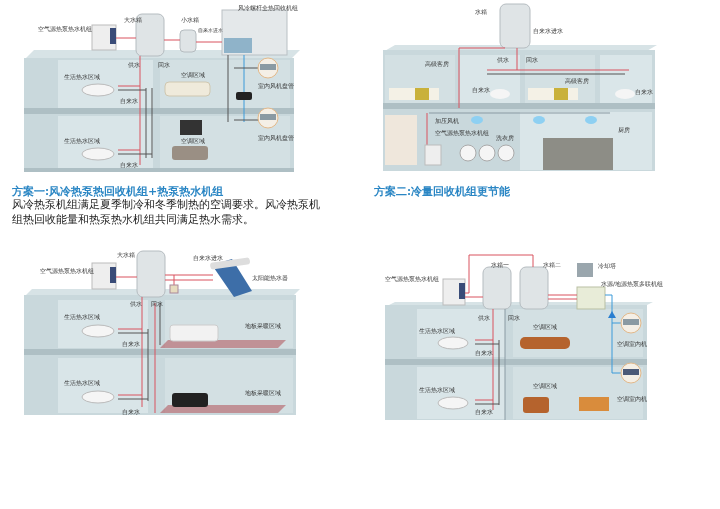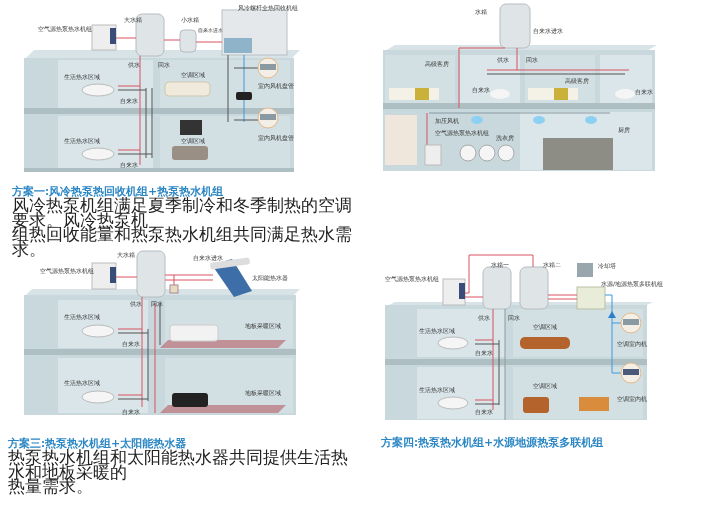--- a/index.html
+++ b/index.html
@@ -2,21 +2,21 @@
 <html><head>
 <meta charset="utf-8">
 <style>
   html,body{margin:0;padding:0;background:#ffffff;}
   body{width:720px;height:509px;position:relative;overflow:hidden;font-family:"DejaVu Sans",sans-serif;}
   .panel{position:absolute;}
   .scene{position:absolute;overflow:visible;}
   .lbl{position:absolute;font-size:6px;color:#333;white-space:nowrap;line-height:7px;}
   .caption{position:absolute;}
   .cap-title{font-size:11px;font-weight:bold;color:#2a86c4;line-height:13px;white-space:nowrap;font-family:"DejaVu Serif",serif;}
-  .cap-body{font-size:17px;color:#222;line-height:14.5px;white-space:pre-line;}
+  .cap-body{font-size:11px;color:#222;line-height:14.5px;white-space:pre-line;}
 </style>
 </head>
 <body>
 
 <div class="panel" style="left:0;top:0;width:360px;height:240px;">
   <svg class="scene" width="360" height="180" style="left:0;top:0;">
 
     <polygon points="24,60 290,60 300,50 34,50" fill="#d7e3e6"></polygon>
     <rect x="24" y="58" width="270" height="52" fill="#c9d8dc"></rect>
     <rect x="24" y="114" width="270" height="56" fill="#c9d8dc"></rect>
@@ -126,20 +126,21 @@
   <span class="lbl" style="left:60px;top:60px;">高级客房</span>
   <span class="lbl" style="left:200px;top:77px;">高级客房</span>
   <span class="lbl" style="left:107px;top:86px;">自来水</span>
   <span class="lbl" style="left:270px;top:88px;">自来水</span>
   <span class="lbl" style="left:70px;top:117px;">加压风机</span>
   <span class="lbl" style="left:70px;top:129px;">空气源热泵热水机组</span>
   <span class="lbl" style="left:131px;top:134px;">洗衣房</span>
   <span class="lbl" style="left:253px;top:126px;">厨房</span>
 
   <div class="caption" style="left:9px;top:185px;">
+    <div class="cap-title">方案二:冷量回收机组更节能</div>
   </div>
 </div>
 
 <div class="panel" style="left:0;top:245px;width:360px;height:250px;">
   <svg class="scene" width="360" height="185" style="left:0;top:0;">
     <polygon points="24,52 292,52 300,44 32,44" fill="#d7e3e6"></polygon>
     <rect x="24" y="50" width="272" height="55" fill="#c9d8dc"></rect>
     <rect x="24" y="104" width="272" height="6" fill="#aebfc4"></rect>
     <rect x="24" y="110" width="272" height="60" fill="#c9d8dc"></rect>
     <rect x="58" y="55" width="90" height="48" fill="#d9e5e8"></rect>
@@ -177,25 +178,20 @@
   <span class="lbl" style="left:252px;top:29px;">太阳能热水器</span>
   <span class="lbl" style="left:130px;top:55px;">供水</span>
   <span class="lbl" style="left:151px;top:55px;">回水</span>
   <span class="lbl" style="left:64px;top:68px;">生活热水区域</span>
   <span class="lbl" style="left:64px;top:134px;">生活热水区域</span>
   <span class="lbl" style="left:122px;top:95px;">自来水</span>
   <span class="lbl" style="left:122px;top:163px;">自来水</span>
   <span class="lbl" style="left:245px;top:77px;">地板采暖区域</span>
   <span class="lbl" style="left:245px;top:144px;">地板采暖区域</span>
 
-  <div class="caption" style="left:8px;top:192px;">
-    <div class="cap-title">方案三:热泵热水机组+太阳能热水器</div>
-    <div class="cap-body">热泵热水机组和太阳能热水器共同提供生活热水和地板采暖的
-热量需求。</div>
-  </div>
 </div>
 
 <div class="panel" style="left:365px;top:245px;width:355px;height:264px;">
   <svg class="scene" width="355" height="190" style="left:0;top:0;">
     <polygon points="20,62 278,62 288,57 30,57" fill="#d7e3e6"></polygon>
     <rect x="20" y="60" width="262" height="54" fill="#c9d8dc"></rect>
     <rect x="20" y="114" width="262" height="6" fill="#aebfc4"></rect>
     <rect x="20" y="120" width="262" height="55" fill="#c9d8dc"></rect>
     <rect x="52" y="64" width="88" height="48" fill="#d9e5e8"></rect>
     <rect x="52" y="122" width="88" height="52" fill="#d9e5e8"></rect>
@@ -241,15 +237,14 @@
   <span class="lbl" style="left:54px;top:82px;">生活热水区域</span>
   <span class="lbl" style="left:54px;top:141px;">生活热水区域</span>
   <span class="lbl" style="left:110px;top:104px;">自来水</span>
   <span class="lbl" style="left:110px;top:163px;">自来水</span>
   <span class="lbl" style="left:168px;top:78px;">空调区域</span>
   <span class="lbl" style="left:168px;top:137px;">空调区域</span>
   <span class="lbl" style="left:252px;top:95px;">空调室内机</span>
   <span class="lbl" style="left:252px;top:150px;">空调室内机</span>
 
   <div class="caption" style="left:16px;top:191px;">
-    <div class="cap-title">方案四:热泵热水机组+水源地源热泵多联机组</div>
   </div>
 </div>
 
 </body></html>

